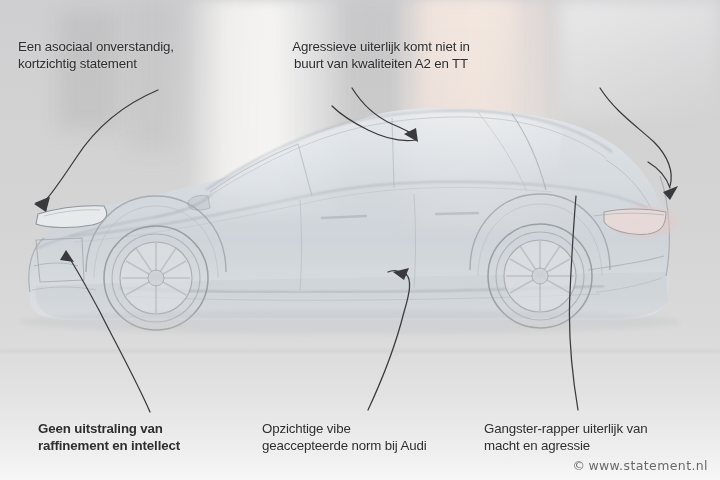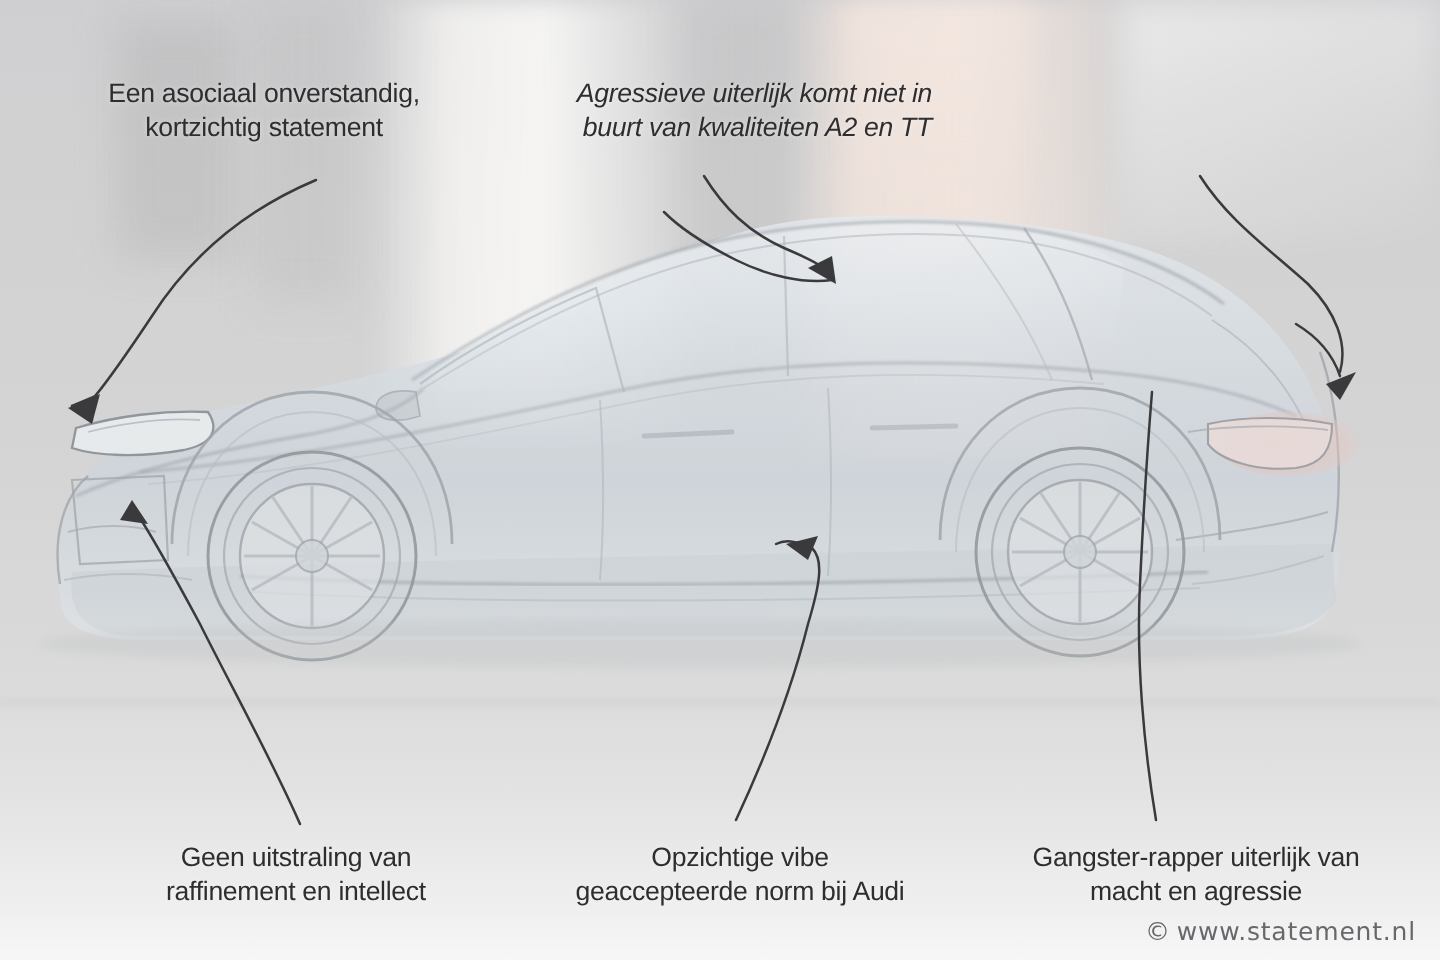--- a/index.html
+++ b/index.html
@@ -102,30 +102,30 @@
   
   #car { position: absolute; left: 0; top: 0; }
 
   
   .ann {
     position: absolute;
     color: #2e2e30;
     font-size: 13.3px;
     line-height: 17px;
     letter-spacing: -0.15px;
-    text-align: center;
+    text-align: left;
     white-space: pre-line;
     text-shadow: 0 0 3px rgba(255,255,255,.45);
     font-stretch: condensed;
   }
 
   .ann-tl { left: 18px;  top: 38px;  width: 228px; }
-  .ann-tc { left: 244px; top: 38px;  width: 222px; text-align: right; font-style: italic; }
+  .ann-tc { left: 270px; top: 38px;  width: 222px; text-align: center; }
   .ann-tr { left: 492px; top: 38px;  width: 216px; }
-  .ann-bl { left: 38px;  top: 420px; width: 220px; }
+  .ann-bl { left: 38px;  top: 420px; width: 220px; font-weight: bold; }
   .ann-bc { left: 262px; top: 420px; width: 216px; }
   .ann-br { left: 484px; top: 420px; width: 228px; }
 
   
   .watermark {
     position: absolute;
     right: 12px;
     bottom: 7px;
     font-size: 12.5px;
     color: #55555a;

